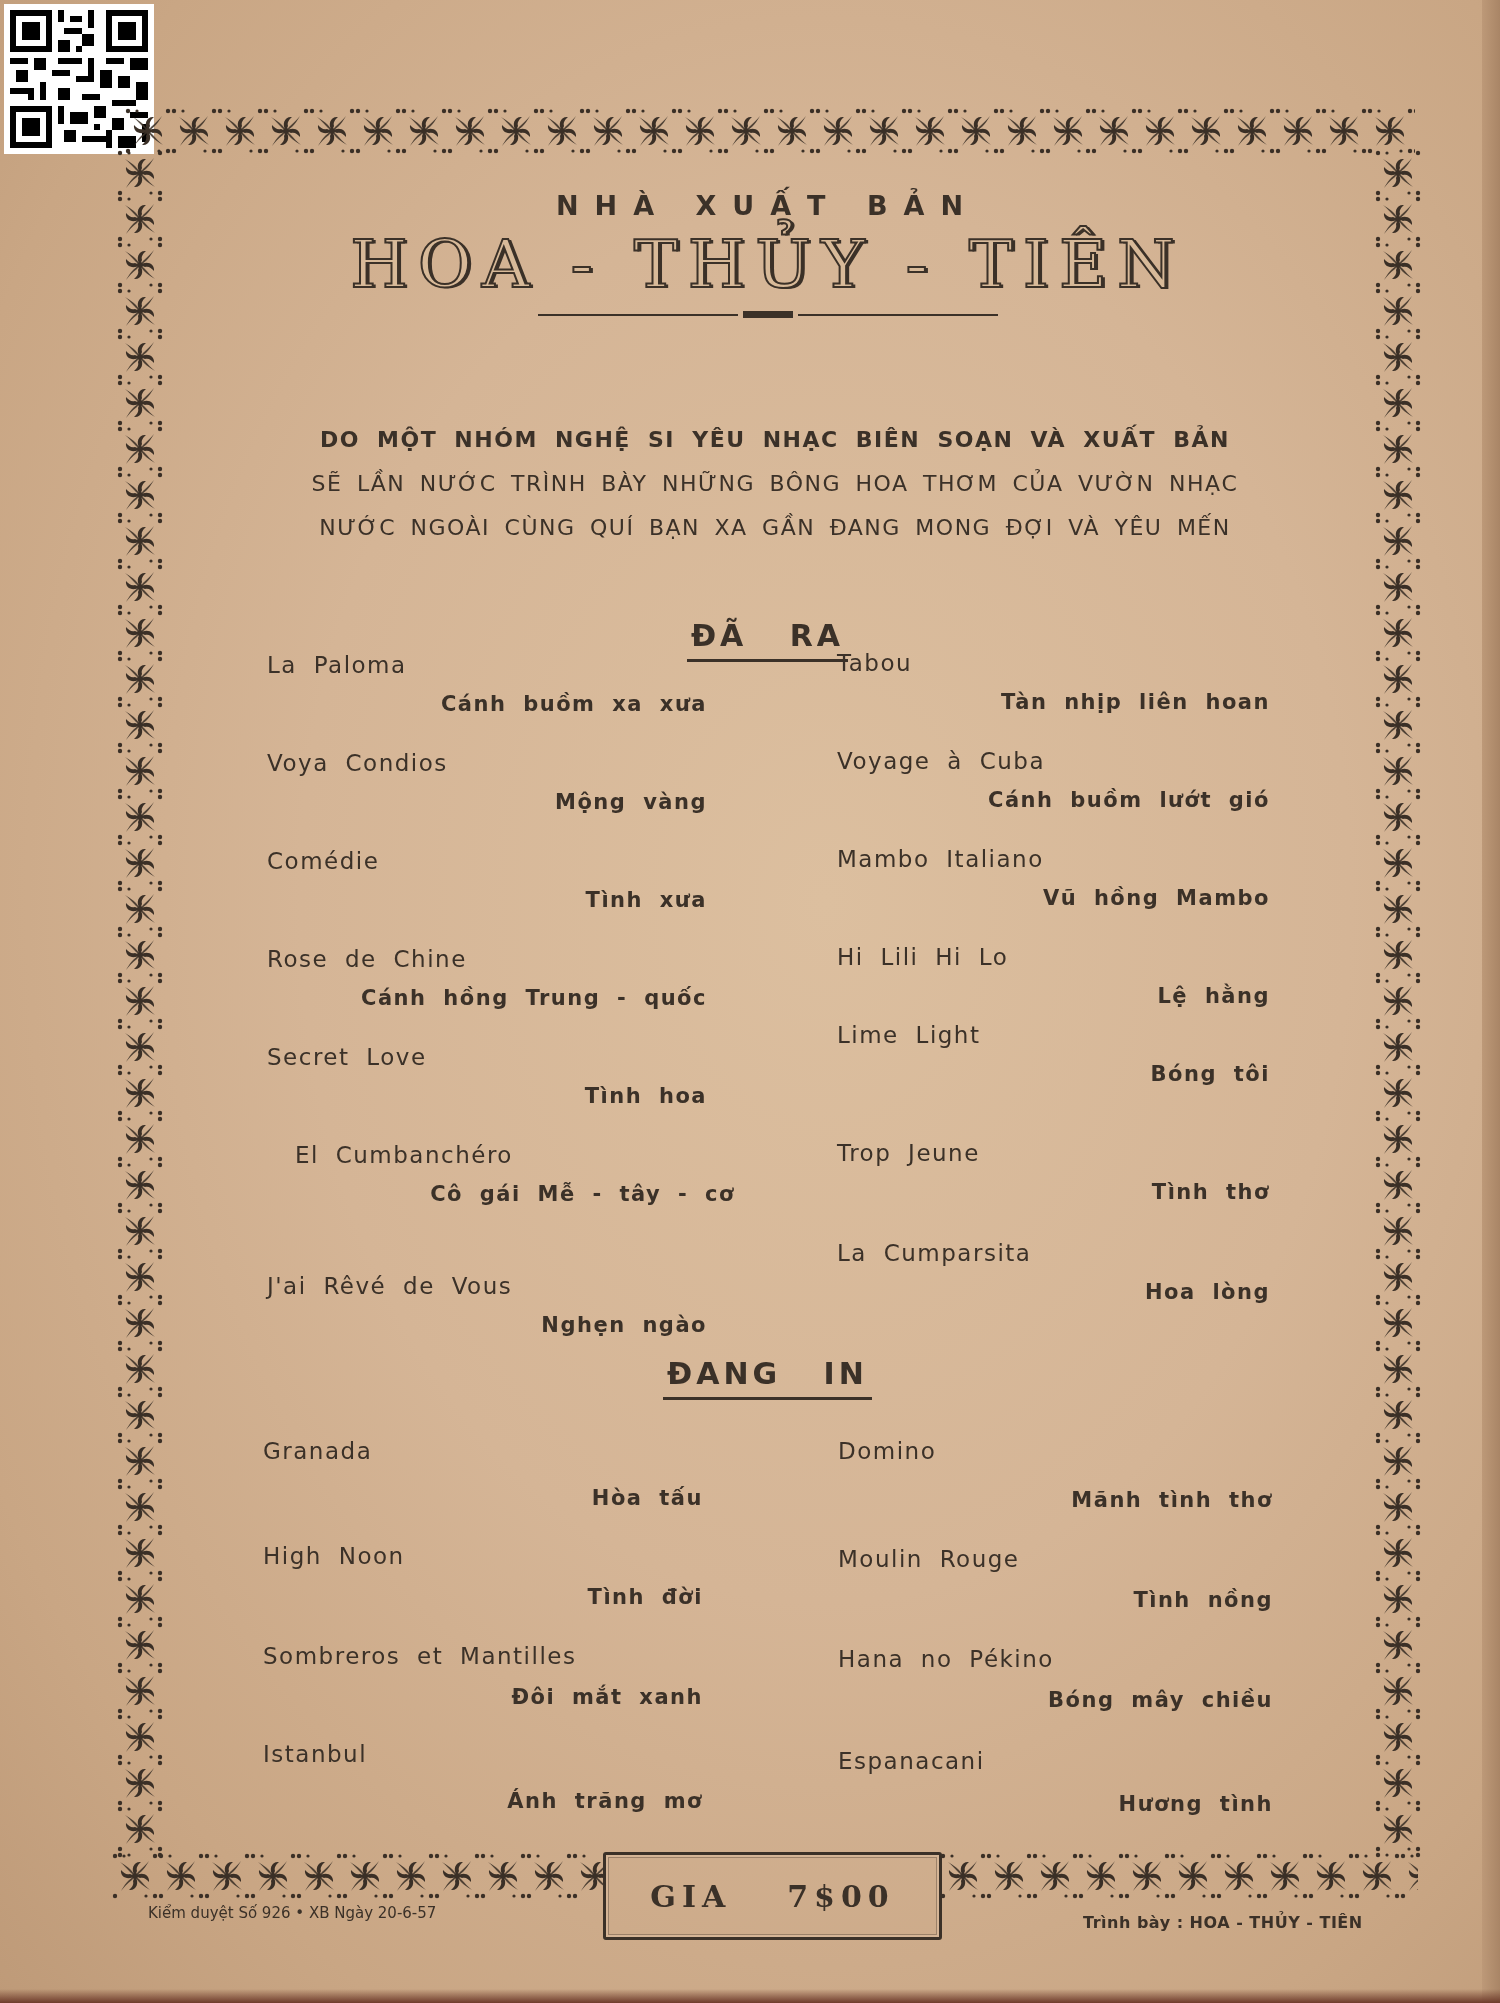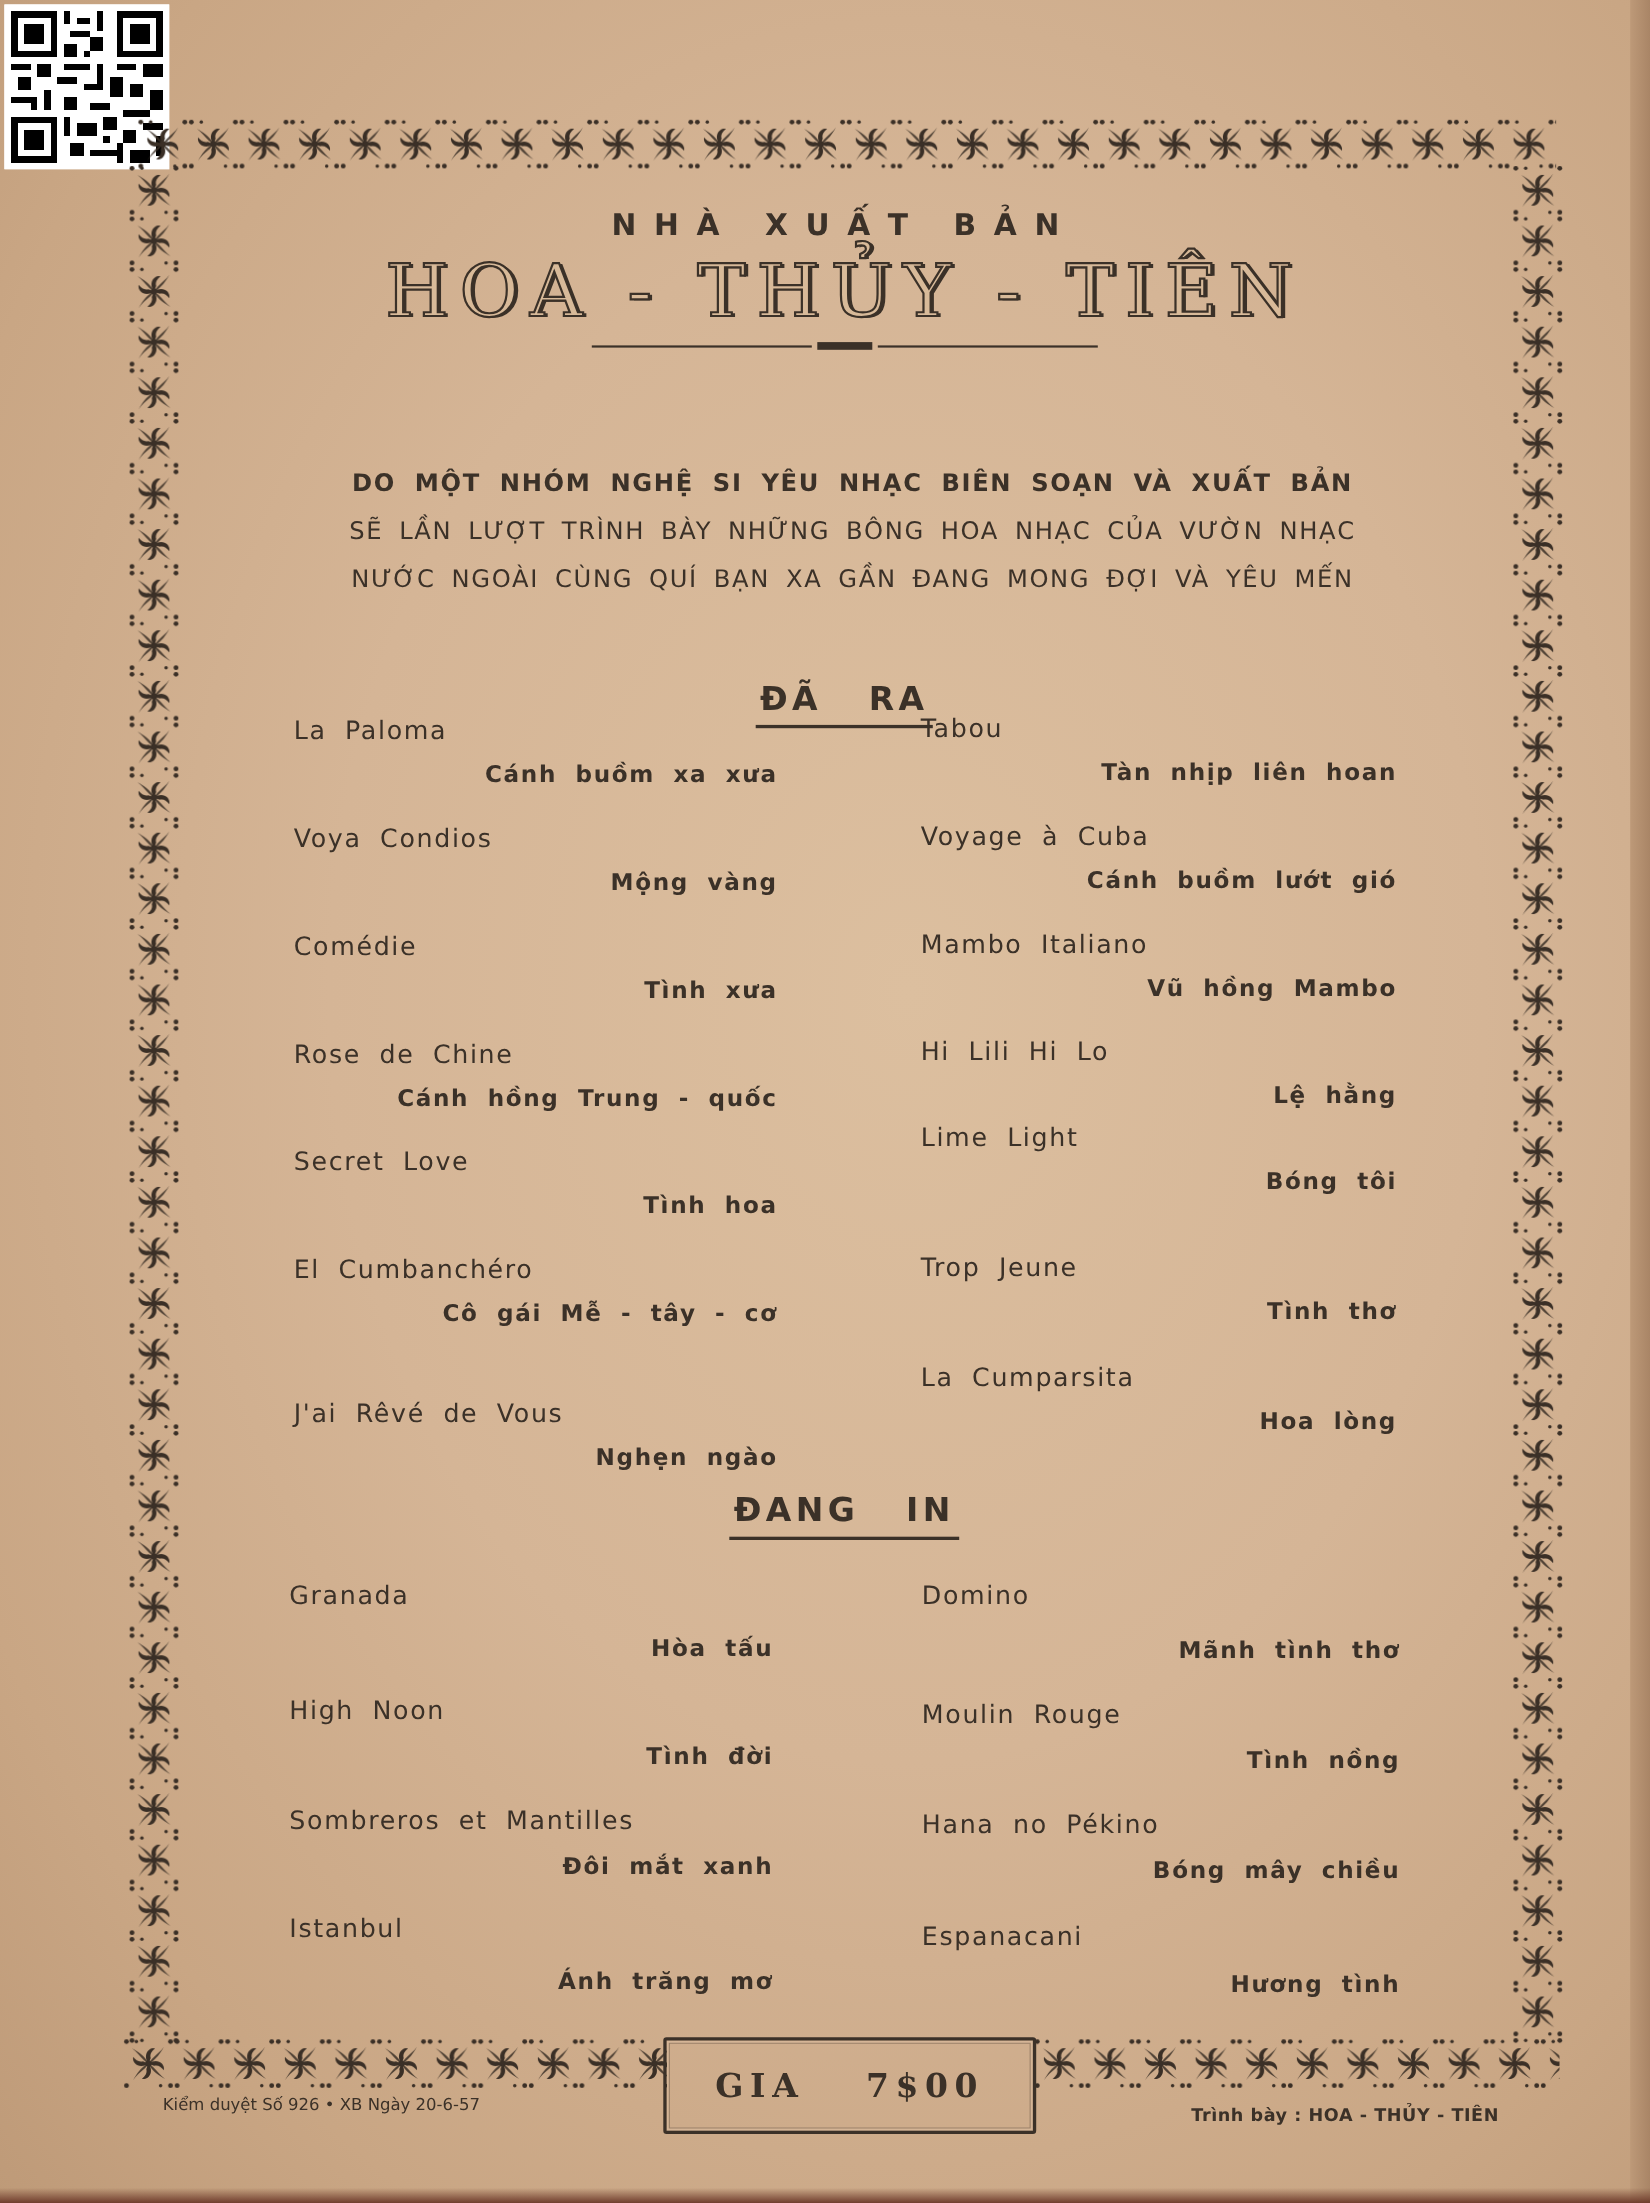--- a/index.html
+++ b/index.html
@@ -236,21 +236,21 @@
   <p class="publisher-name">HOA - THỦY - TIÊN</p>
   <div class="divider">
     <div class="line l"></div>
       <div class="mark"></div>
       <div class="line r"></div>
   </div>
 </div>
 
 <div class="intro">
   <div class="l1">DO MỘT NHÓM NGHỆ SI YÊU NHẠC BIÊN SOẠN VÀ XUẤT BẢN</div>
-  <div class="l2">SẼ LẦN LƯỢT TRÌNH BÀY NHỮNG BÔNG HOA NHẠC CỦA VƯỜN NHẠC</div>
+  <div class="l2">SẼ LẦN NƯỚC TRÌNH BÀY NHỮNG BÔNG HOA THƠM CỦA VƯỜN NHẠC</div>
   <div class="l3">NƯỚC NGOÀI CÙNG QUÍ BẠN XA GẦN ĐANG MONG ĐỢI VÀ YÊU MẾN</div>
 </div>
 
 <div class="section-title" style="top:570px;margin-top:48px;">
   <span>ĐÃ RA</span>
 </div>
 
 <div class="song-col" style="left:267px; top:652px;">
   <div class="song" style="top:0px;">
     <span class="orig">La Paloma</span>
@@ -265,21 +265,21 @@
     <span class="viet">Tình xưa</span>
   </div>
   <div class="song" style="top:294px;">
     <span class="orig">Rose de Chine</span>
     <span class="viet">Cánh hồng Trung - quốc</span>
   </div>
   <div class="song" style="top:392px;">
     <span class="orig">Secret Love</span>
     <span class="viet">Tình hoa</span>
   </div>
-  <div class="song" style="top:490px;">
+  <div class="song" style="top:490px;margin-left:28px;">
     <span class="orig">El Cumbanchéro</span>
     <span class="viet">Cô gái Mễ - tây - cơ</span>
   </div>
   <div class="song" style="top:588px;margin-top:33px;">
     <span class="orig">J'ai Rêvé de Vous</span>
     <span class="viet">Nghẹn ngào</span>
   </div>
 </div>
 
 <div class="song-col" style="left:837px; top:650px; width:433px;">

